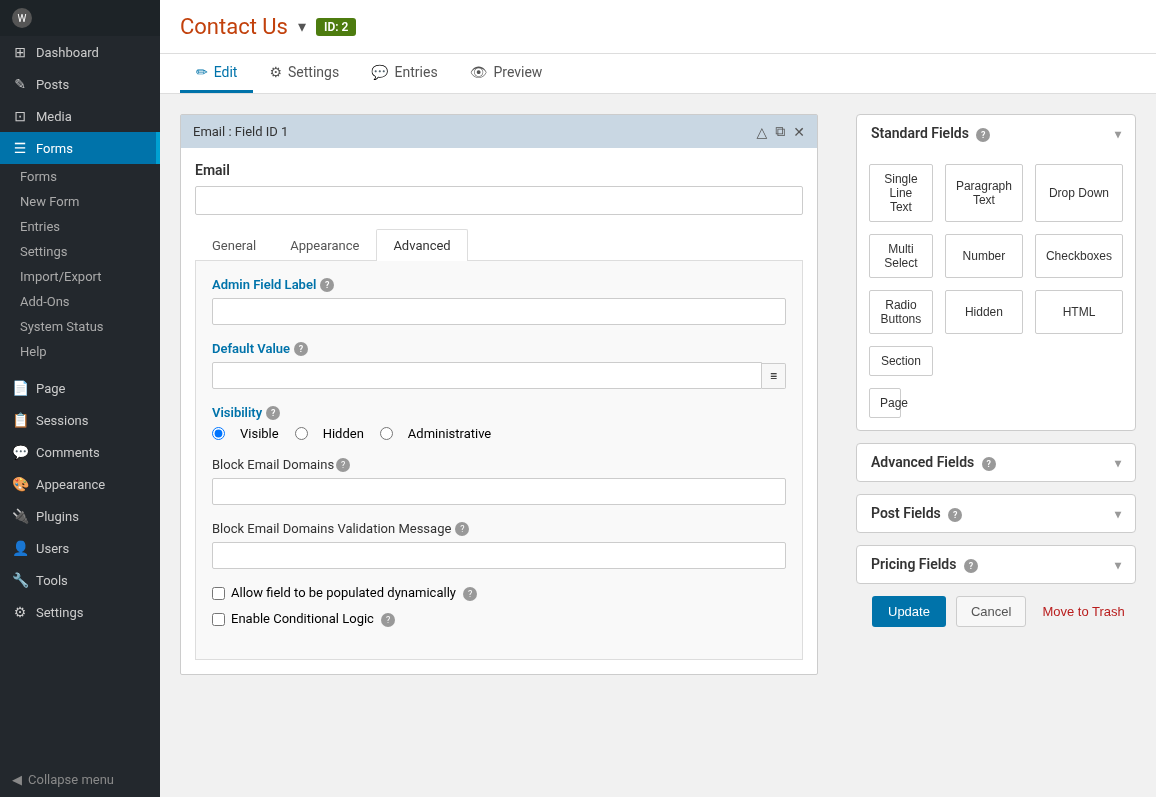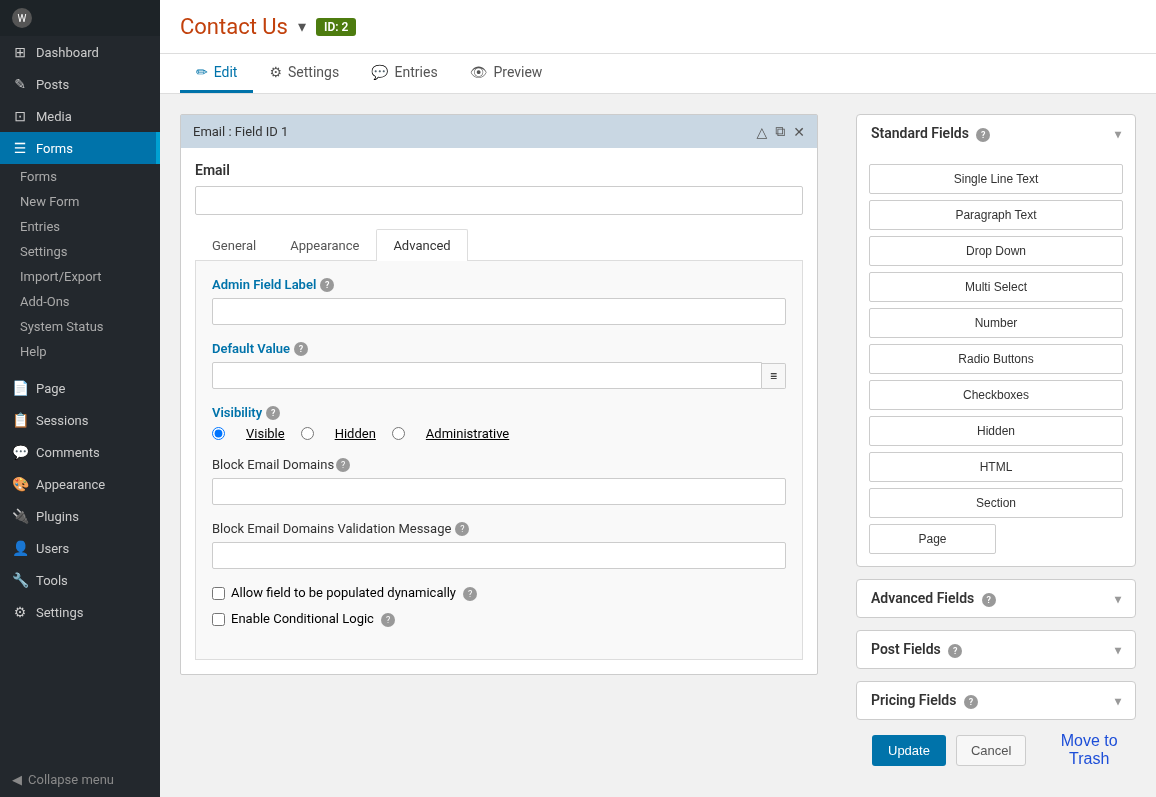--- a/index.html
+++ b/index.html
@@ -266,24 +266,23 @@
     }
 
     .visibility-options {
       display: flex;
       gap: 16px;
       align-items: center;
     }
     .radio-option {
       display: flex;
       align-items: center;
-      gap: 21px;
-      font-size: 13px;
-      cursor: pointer;
-      text-decoration: underline;
+      gap: 15px;
+      font-size: 13px;
+      cursor: pointer;
     }
 
     .checkbox-option {
       display: flex;
       align-items: center;
       gap: 6px;
       font-size: 13px;
       margin-bottom: 10px;
     }
 
@@ -309,22 +308,22 @@
       font-size: 14px;
       font-weight: 600;
       color: #333;
       cursor: pointer;
     }
     .panel-section-body {
       padding: 12px;
     }
     .field-btn-grid {
       display: grid;
-      grid-template-columns: 1fr;
-      gap: 6px;
+      grid-template-columns: 1fr 1fr 1fr;
+      gap: 12px;
     }
     .field-btn {
       padding: 7px 10px;
       border: 1px solid #ccc;
       border-radius: 2px;
       background: #fff;
       font-size: 12px;
       text-align: center;
       cursor: pointer;
       color: #333;
@@ -355,22 +354,22 @@
       color: #555;
       border: 1px solid #ccc;
       padding: 7px 14px;
       border-radius: 3px;
       font-size: 13px;
       cursor: pointer;
     }
     .btn-trash {
       background: none;
       border: none;
-      color: #1d4ed8;
-      font-size: 16px;
+      color: #b91c1c;
+      font-size: 13px;
       cursor: pointer;
       margin-left: 6px;
     }
   </style>
 </head>
 <body>
 
 <nav id="sidebar">
   <div class="sidebar-logo">
     <div class="sidebar-logo-icon">W</div>
@@ -606,22 +605,22 @@
           </span>
           <span class="panel-chevron">▾</span>
         </div>
         <div class="panel-section-body">
           <div class="field-btn-grid">
             <button class="field-btn">Single Line Text</button>
             <button class="field-btn">Paragraph Text</button>
             <button class="field-btn">Drop Down</button>
             <button class="field-btn">Multi Select</button>
             <button class="field-btn">Number</button>
+            <button class="field-btn">Checkboxes</button>
             <button class="field-btn">Radio Buttons</button>
-            <button class="field-btn">Checkboxes</button>
             <button class="field-btn">Hidden</button>
             <button class="field-btn">HTML</button>
             <button class="field-btn">Section</button>
             <button class="field-btn field-btn-full" style="max-width:50%;grid-column:1;">Page</button>
           </div>
         </div>
       </div>
 
       <div class="panel-section">
         <div class="panel-section-header">

